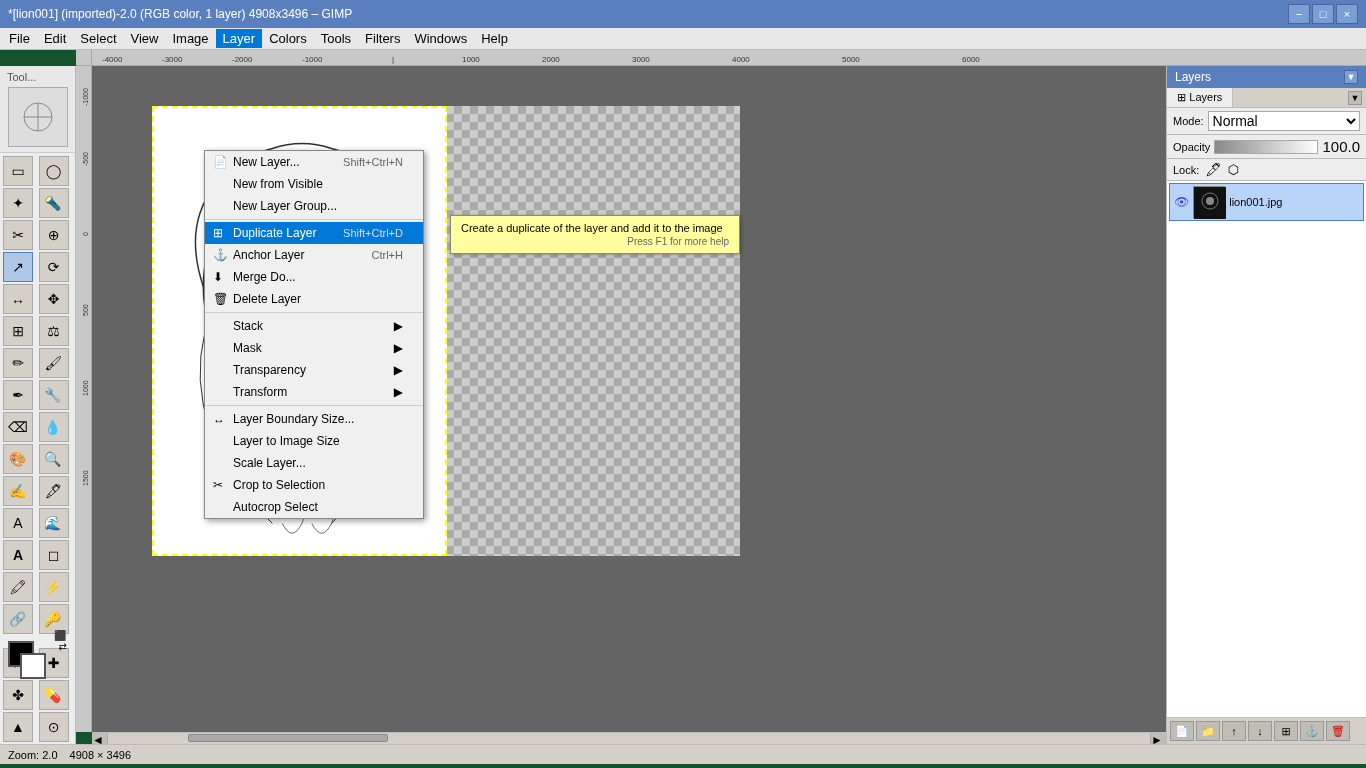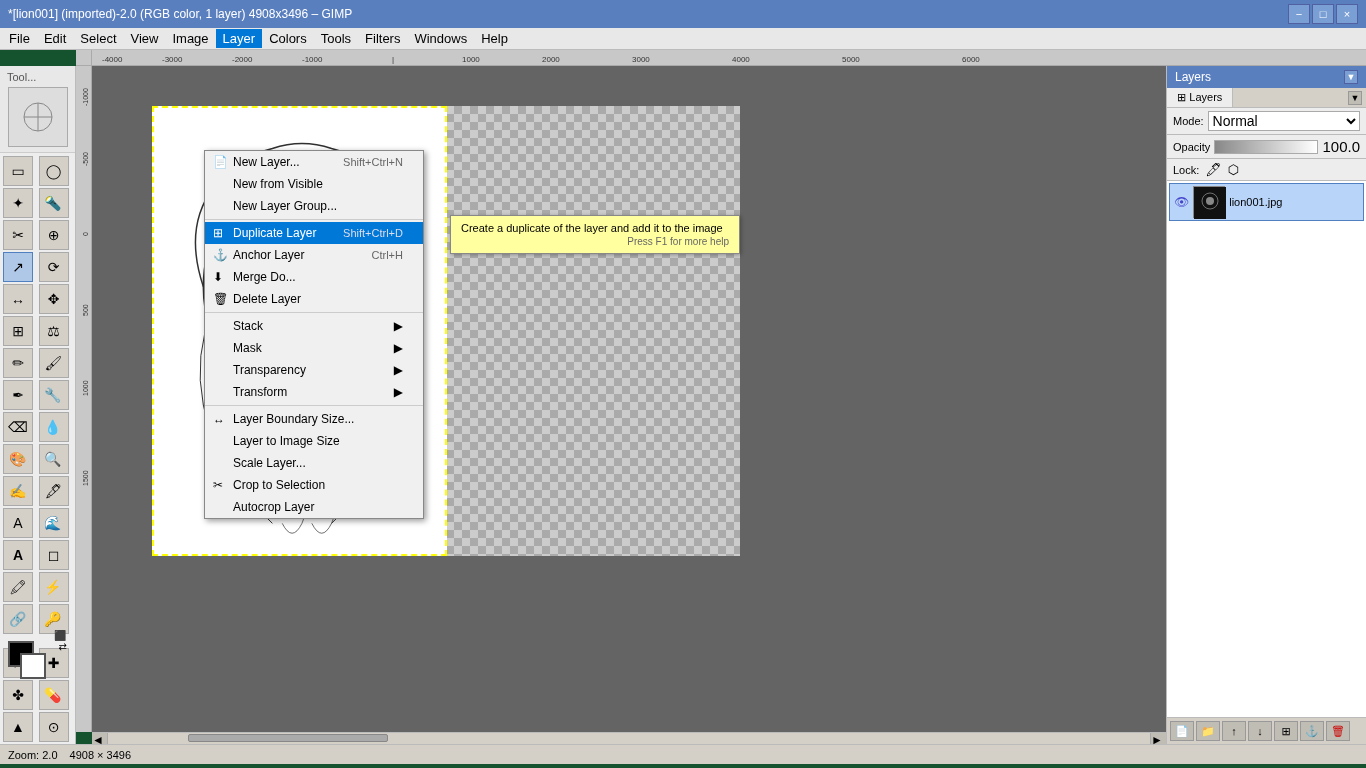--- a/index.html
+++ b/index.html
@@ -596,21 +596,21 @@
         <span>Layer to Image Size</span>
       </div>
       <div class="dropdown-item">
         <span>Scale Layer...</span>
       </div>
       <div class="dropdown-item">
         <span class="dropdown-item-icon">✂</span>
         <span>Crop to Selection</span>
       </div>
       <div class="dropdown-item">
-        <span>Autocrop Layer</span>
+        <span>Autocrop Select</span>
       </div>
     </div>
 
     <div class="tooltip-box" style="left: 450px; top: 215px; width: 290px;">
       <div class="tooltip-title">Create a duplicate of the layer and add it to the image</div>
       <div class="tooltip-hint">Press F1 for more help</div>
     </div>
   </div>
 </div>
 

